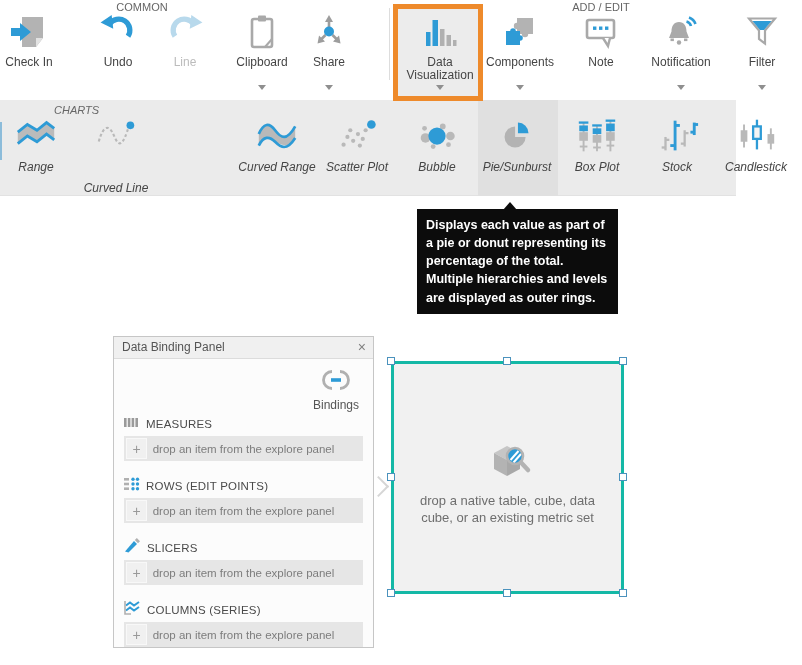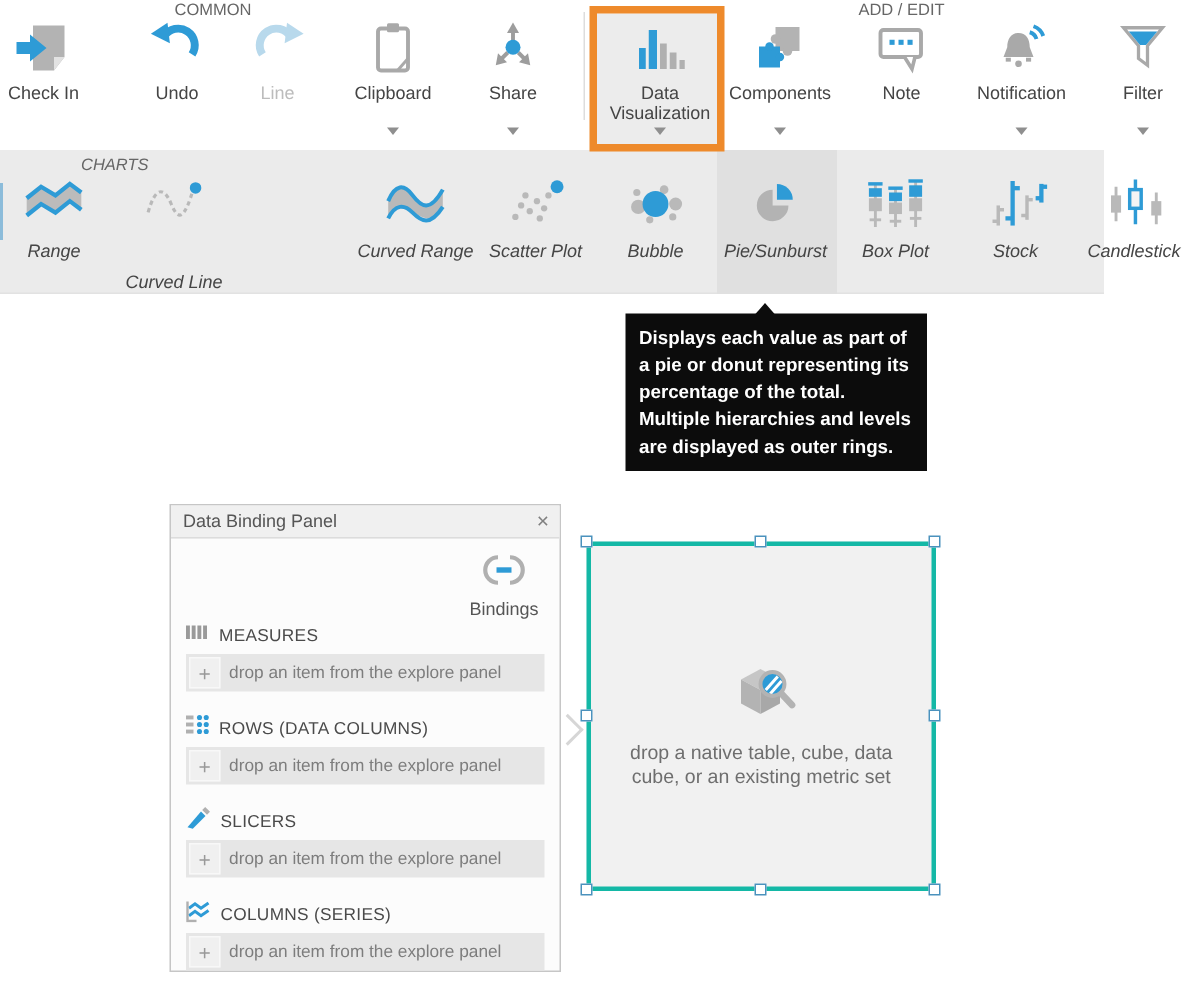--- a/index.html
+++ b/index.html
@@ -105,21 +105,21 @@
       <svg width="36" height="38" viewBox="0 0 36 38">
         <rect x="8" y="6" width="20" height="28" rx="2" fill="none" stroke="#a9a9a9" stroke-width="2.6"></rect>
         <rect x="14" y="2.5" width="8" height="6" rx="1" fill="#a9a9a9"></rect>
         <path d="M28 26 l-7 8" stroke="#a9a9a9" stroke-width="2"></path>
       </svg>
     </div>
     <div class="ilabel">Clipboard</div>
     <div class="darr"></div>
   </div>
 
-  <div class="r1item" style="left:304px;">
+  <div class="r1item" style="left:291px;">
     <div class="ibox">
       <svg width="36" height="38" viewBox="0 0 36 38">
         <line x1="18" y1="15" x2="18" y2="8" stroke="#9d9d9d" stroke-width="2.6"></line>
         <polygon points="18,2 22,9 14,9" fill="#9d9d9d"></polygon>
         <line x1="14.5" y1="22" x2="10" y2="26.5" stroke="#9d9d9d" stroke-width="2.6"></line>
         <polygon points="6.5,30.5 8,22.5 14,28.5" fill="#9d9d9d"></polygon>
         <line x1="21.5" y1="22" x2="26" y2="26.5" stroke="#9d9d9d" stroke-width="2.6"></line>
         <polygon points="29.5,30.5 28,22.5 22,28.5" fill="#9d9d9d"></polygon>
         <circle cx="18" cy="18.5" r="5" fill="#2e9bd6"></circle>
       </svg>
@@ -401,21 +401,21 @@
           <g fill="#2e9bd6">
             <circle cx="9" cy="2.3" r="1.7"></circle>
               <circle cx="13.5" cy="2.3" r="1.7"></circle>
             <circle cx="9" cy="7" r="1.7"></circle>
               <circle cx="13.5" cy="7" r="1.7"></circle>
             <circle cx="9" cy="11.7" r="1.7"></circle>
               <circle cx="13.5" cy="11.7" r="1.7"></circle>
           </g>
         </svg>
       </span>
-      <span class="slabel">ROWS (DATA COLUMNS)</span>
+      <span class="slabel">ROWS (EDIT POINTS)</span>
     </div>
     <div class="dropzone">
       <div class="pluschip">+</div>
       <div class="droptext">drop an item from the explore panel</div>
     </div>
 
     <div class="sechead">
       <span>
         <svg width="17" height="15" viewBox="0 0 17 15">
           <polygon points="1,13.5 10,3 13,6 4.5,14.5" fill="#2e9bd6"></polygon>

